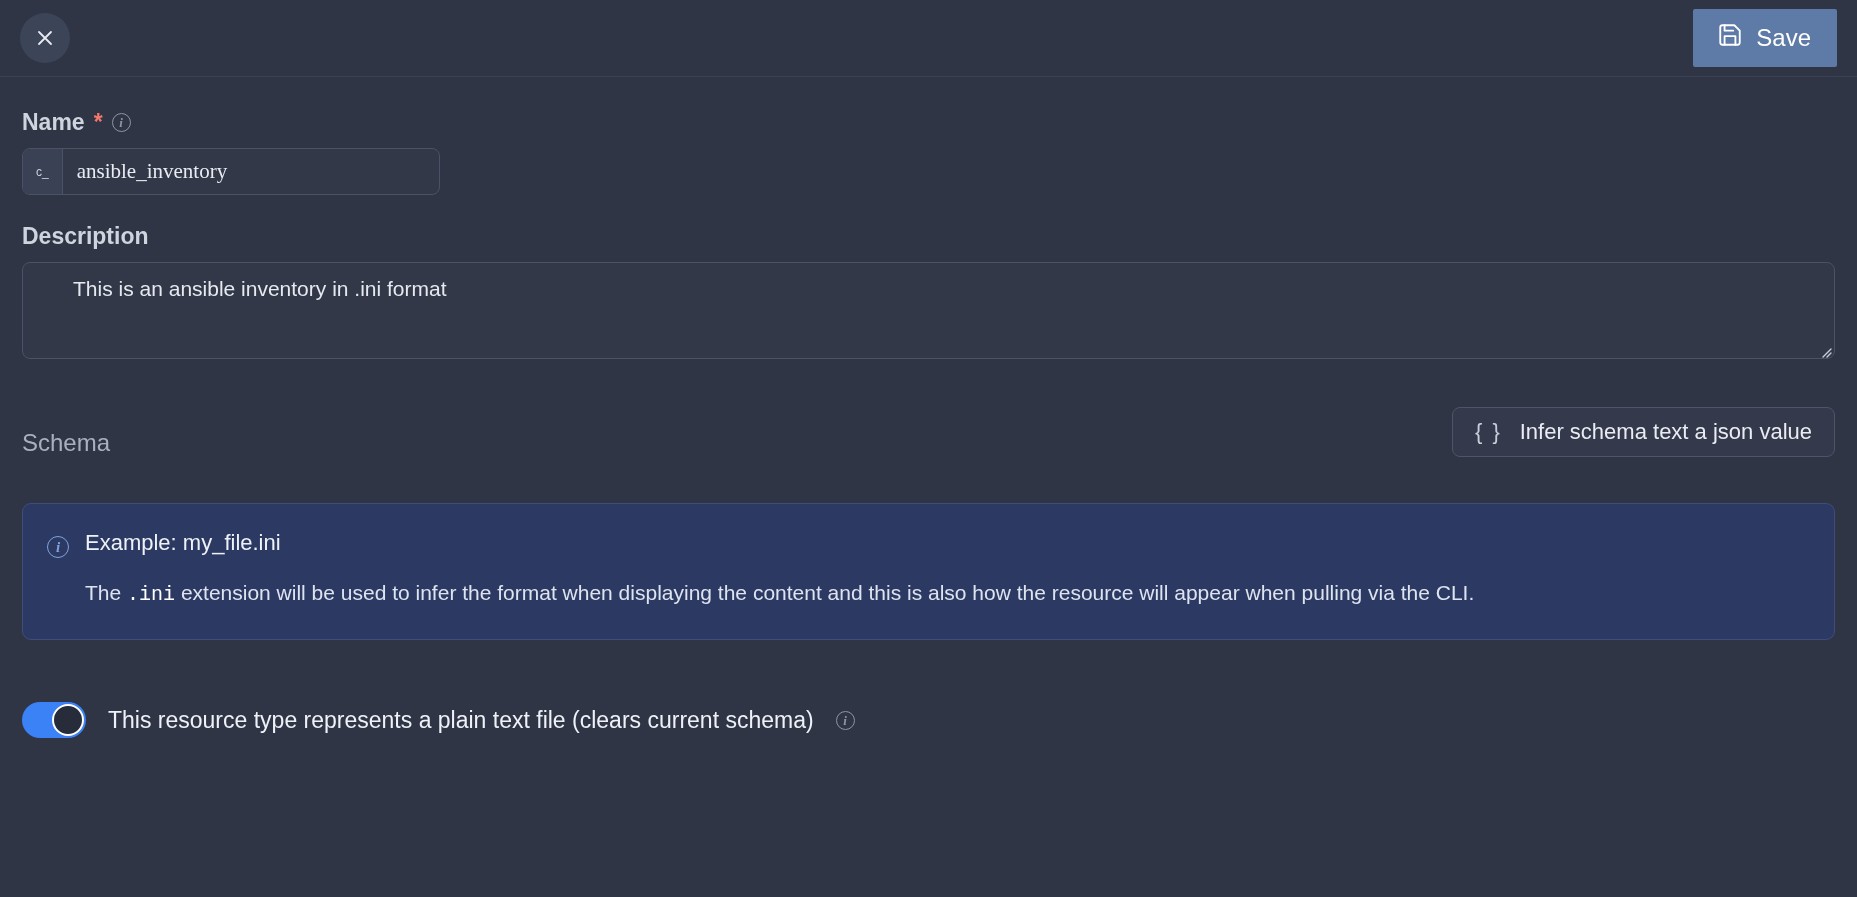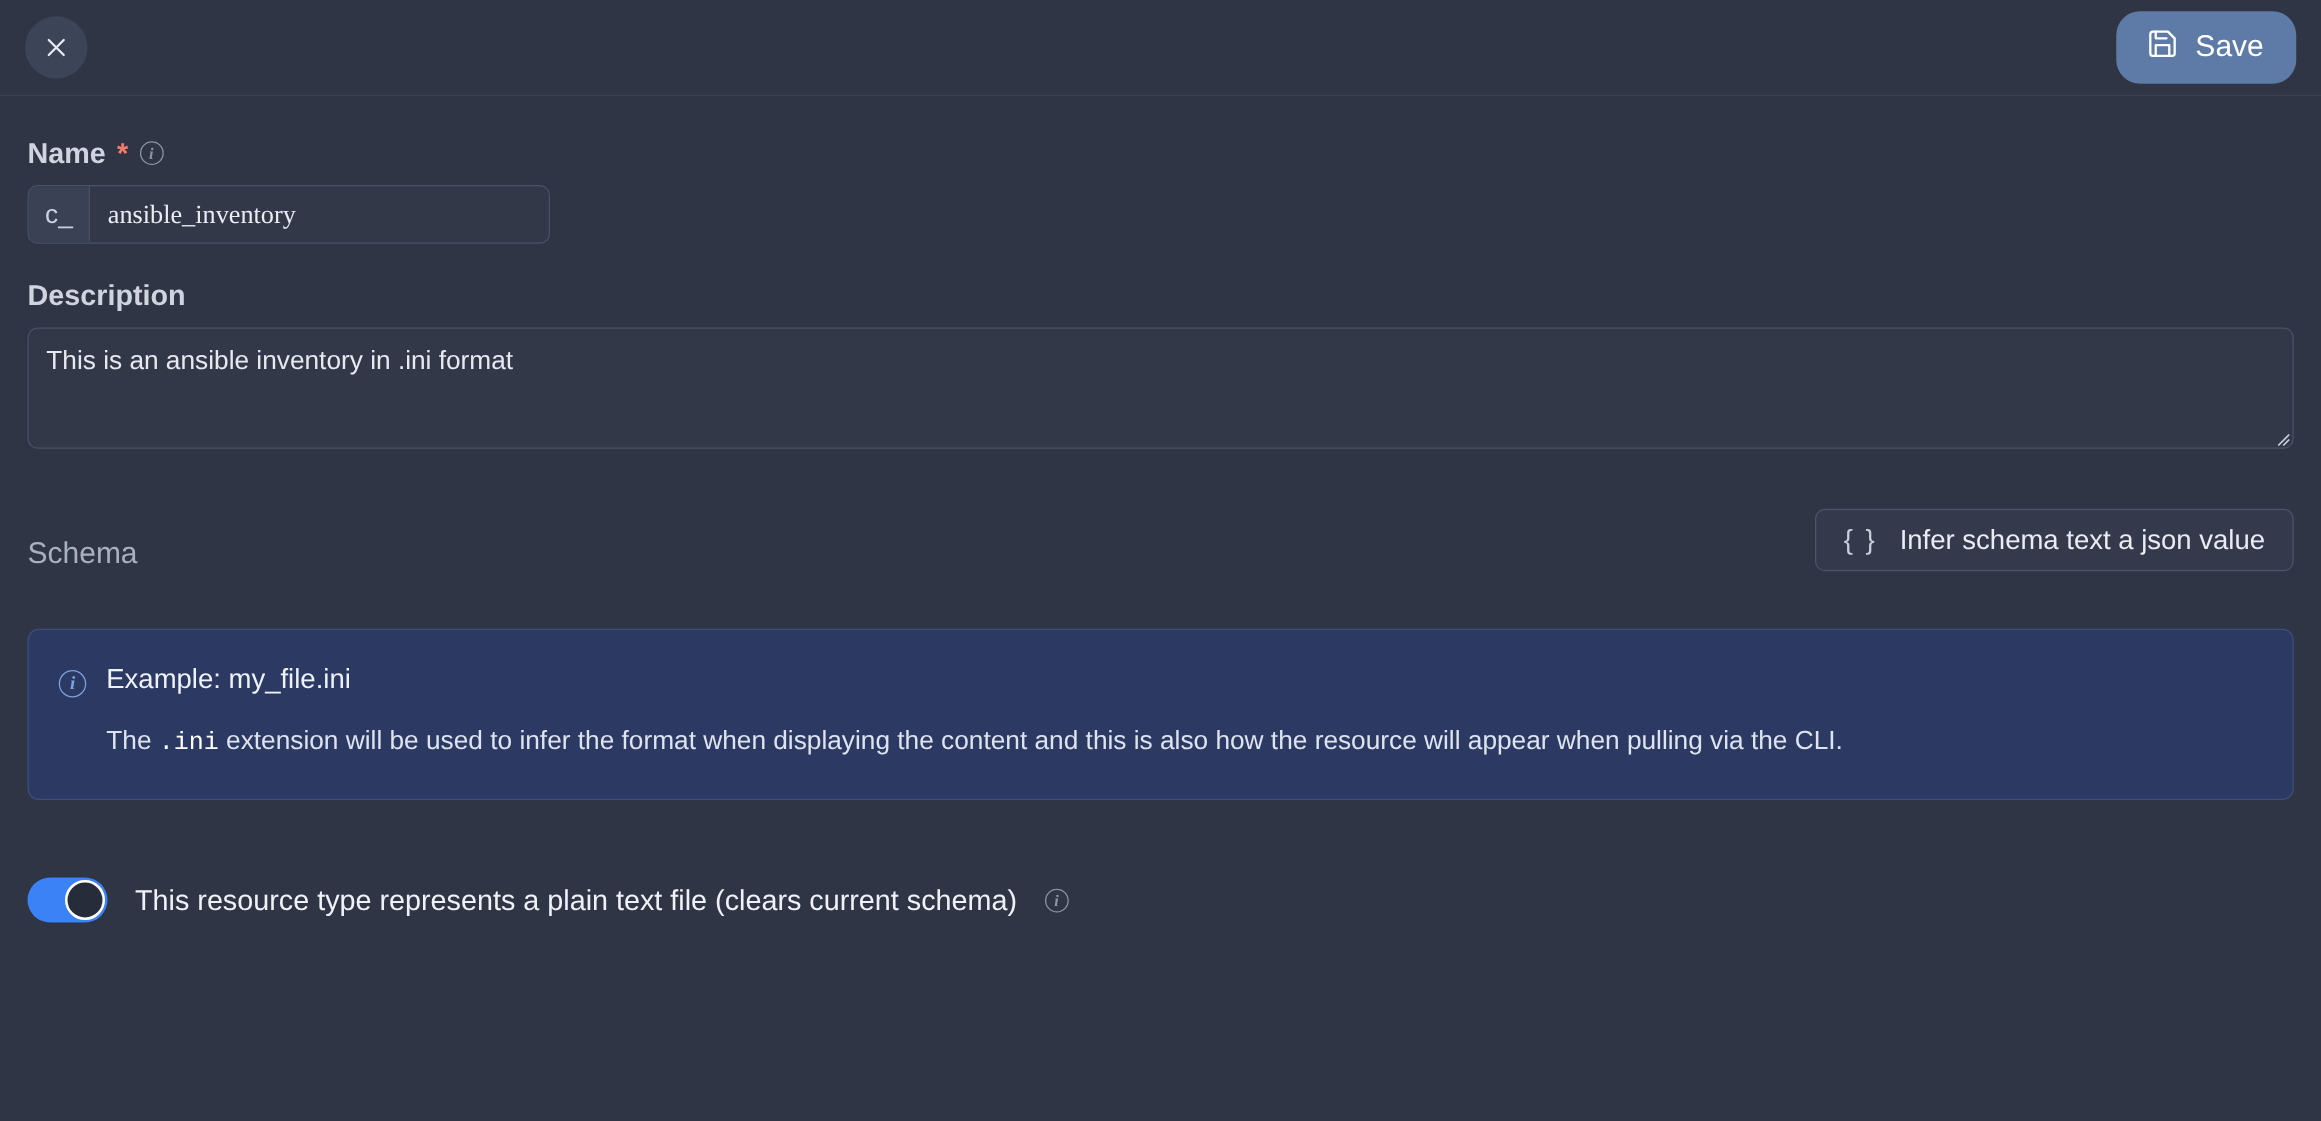--- a/index.html
+++ b/index.html
@@ -36,21 +36,21 @@
     color: #f2f4f8;
     margin-left: 22px;
     letter-spacing: -0.2px;
   }
   .header-spacer { flex: 1 1 auto; }
   .save-btn {
     display: flex; align-items: center;
     gap: 13px;
     background: #5d7ba6;
     border: none;
-    border-radius: 19px;
+    border-radius: 2px;
     height: 58px;
     padding: 0 26px 0 24px;
     color: #ffffff;
     font-size: 24px;
     font-family: "Liberation Sans", sans-serif;
     cursor: pointer;
   }
   .save-btn .label { font-weight: normal; }
 
   
@@ -91,21 +91,21 @@
     width: 418px;
     height: 47px;
     border: 1px solid #4a5268;
     border-radius: 8px;
     overflow: hidden;
     background: #323848;
   }
   .input-prefix {
     background: #3a4154;
     color: #cbd1dc;
-    font-size: 21px;
+    font-size: 12px;
     display: flex; align-items: center;
     padding: 0 13px;
     border-right: 1px solid #4a5268;
     flex: 0 0 auto;
   }
   .input-group input {
     flex: 1 1 auto;
     background: transparent;
     border: none;
     outline: none;
@@ -117,20 +117,21 @@
 
   
   .desc-wrap { margin-top: 28px; }
   .textarea-box {
     position: relative;
     width: 1813px;
     height: 97px;
     border: 1px solid #4a5268;
     border-radius: 8px;
     background: #323848;
+    padding-left: 36px;
   }
   .textarea-box textarea {
     width: 100%; height: 100%;
     background: transparent;
     border: none;
     outline: none;
     resize: none;
     color: #e6e9f0;
     font-size: 21px;
     padding: 12px 14px;

